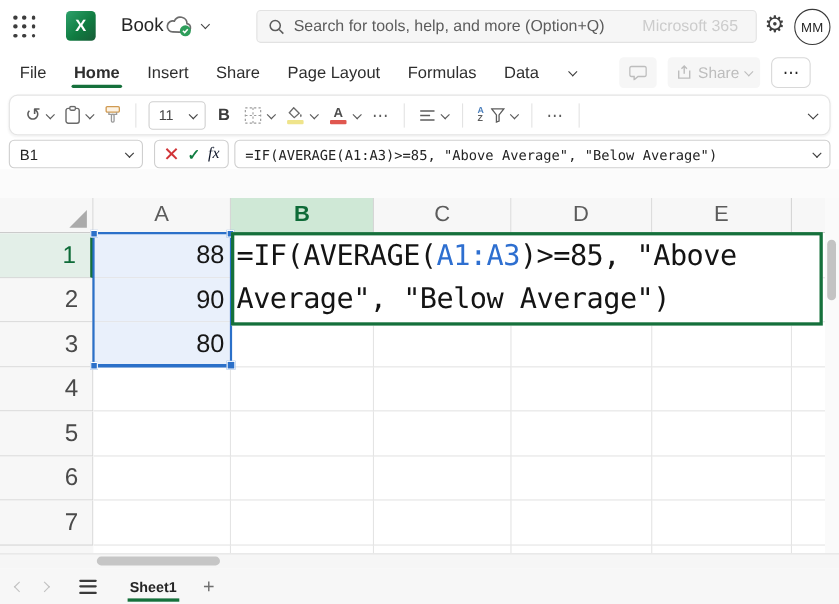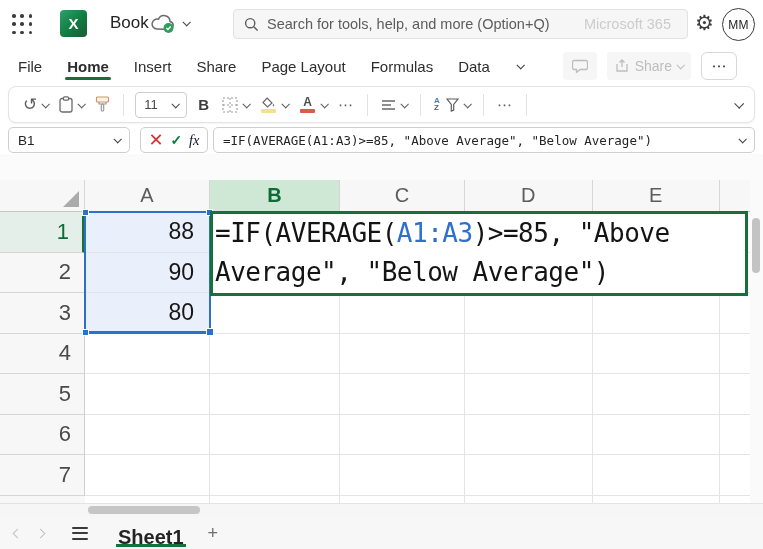--- a/index.html
+++ b/index.html
@@ -71,21 +71,21 @@
   .corner { left:0; top:180px; width:85px; height:32px; background:#f7f7f7; border-right:1px solid #d6d6d6; border-bottom:1px solid #c6c6c6; }
   .corner-tri { position:absolute; right:5px; bottom:4px; width:0; height:0; border-left:16px solid transparent; border-bottom:16px solid #ababab; }
   .col-headers { left:85px; top:180px; width:665px; height:32px; display:flex; overflow:hidden; }
   .col-header { height:32px; background:#f7f7f7; border-right:1px solid #d6d6d6; border-bottom:1px solid #c6c6c6; display:flex; align-items:center; justify-content:center; font-size:20px; color:#5c5c5c; flex:none; }
   .col-header.active { background:#cfe8d6; color:#0e6b38; font-weight:600; }
   .row-headers { left:0; top:212px; width:85px; height:291px; overflow:hidden; background:#f7f7f7; }
   .row-header { height:40.5px; border-bottom:1px solid #d6d6d6; border-right:1px solid #cfcfcf; display:flex; align-items:center; justify-content:flex-end; padding-right:13px; font-size:22px; color:#4a4a4a; background:#f7f7f7; }
   .row-header.active { background:#e3efe8; color:#0e6b38; border-right:3px solid #15703b; }
   .cells { left:85px; top:212px; width:665px; height:291px; overflow:hidden; background:#fff; }
   .grid-row { display:flex; height:40.5px; }
-  .grid-cell { height:40.5px; border-right:1px solid #e4e4e4; border-bottom:1px solid #e4e4e4; flex:none; font-size:23px; color:#161616; line-height:39px; text-align:right; padding-right:15px; }
+  .grid-cell { height:40.5px; border-right:1px solid #e4e4e4; border-bottom:1px solid #e4e4e4; flex:none; font-size:23px; color:#161616; line-height:39px; text-align:right; padding-right:5px; }
   .grid-cell.ref-range { background:#e9f0fb; }
   .vscroll-gutter { left:750px; top:180px; width:13px; height:323px; background:#fafafa; }
   .vscroll-thumb { left:752px; top:218px; width:8px; height:55px; border-radius:4px; background:#c3c3c3; }
 
   
   .range-box { left:84px; top:211px; width:127px; height:123px; border:2px solid #2b70c9; border-bottom-width:3px; z-index:5; pointer-events:none; }
   .handle { position:absolute; width:7px; height:7px; background:#2b70c9; border:1px solid #fff; }
   .handle.tl { left:-4px; top:-4px; } .handle.tr { right:-4px; top:-4px; } .handle.bl { left:-4px; bottom:-5px; }
   .handle.br { right:-5px; bottom:-5px; width:8px; height:8px; }
 
@@ -94,21 +94,21 @@
   .edit-line { font-family:"DejaVu Sans Mono","Liberation Mono",monospace; font-size:26px; line-height:38.5px; color:#141414; white-space:pre; letter-spacing:-0.5px; }
   .edit-ref { color:#2e6fd0; }
 
   
   .hscroll-strip { left:0; top:503px; width:763px; height:14px; background:#f6f6f6; border-top:1px solid #e3e3e3; }
   .hscroll-thumb { left:88px; top:506px; width:112px; height:8px; border-radius:4px; background:#c6c6c6; }
   .sheetbar { left:0; top:517px; width:763px; height:32px; background:#f7f7f7; display:flex; align-items:center; }
   .nav-chevs { display:flex; gap:16px; padding-left:14px; color:#c2c2c2; }
   .hamburger { margin-left:28px; display:flex; flex-direction:column; gap:3.5px; }
   .hamburger i { width:16px; height:2px; background:#3a3a3a; border-radius:1px; }
-  .sheet-tab { margin-left:28px; position:relative; height:32px; display:flex; align-items:flex-end; font-size:20px; font-weight:bold; color:#242424; padding:0 2px; }
+  .sheet-tab { margin-left:28px; position:relative; height:32px; display:flex; align-items:center; font-size:13px; font-weight:bold; color:#242424; padding:0 2px; }
   .sheet-tab .tab-underline { position:absolute; left:0; right:0; bottom:2px; height:3.5px; background:#15703b; }
   .add-sheet { margin-left:22px; color:#6f6f6f; font-size:18px; }
 
   svg { display:block; }
 </style>
 </head>
 <body>
 
 <div class="abs topbar">
   <div class="abs waffle">

